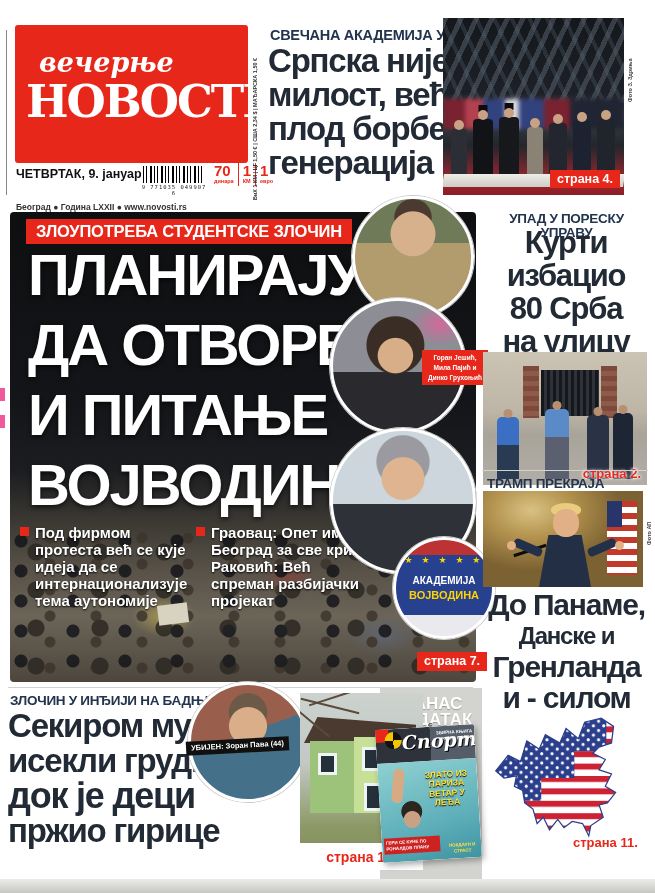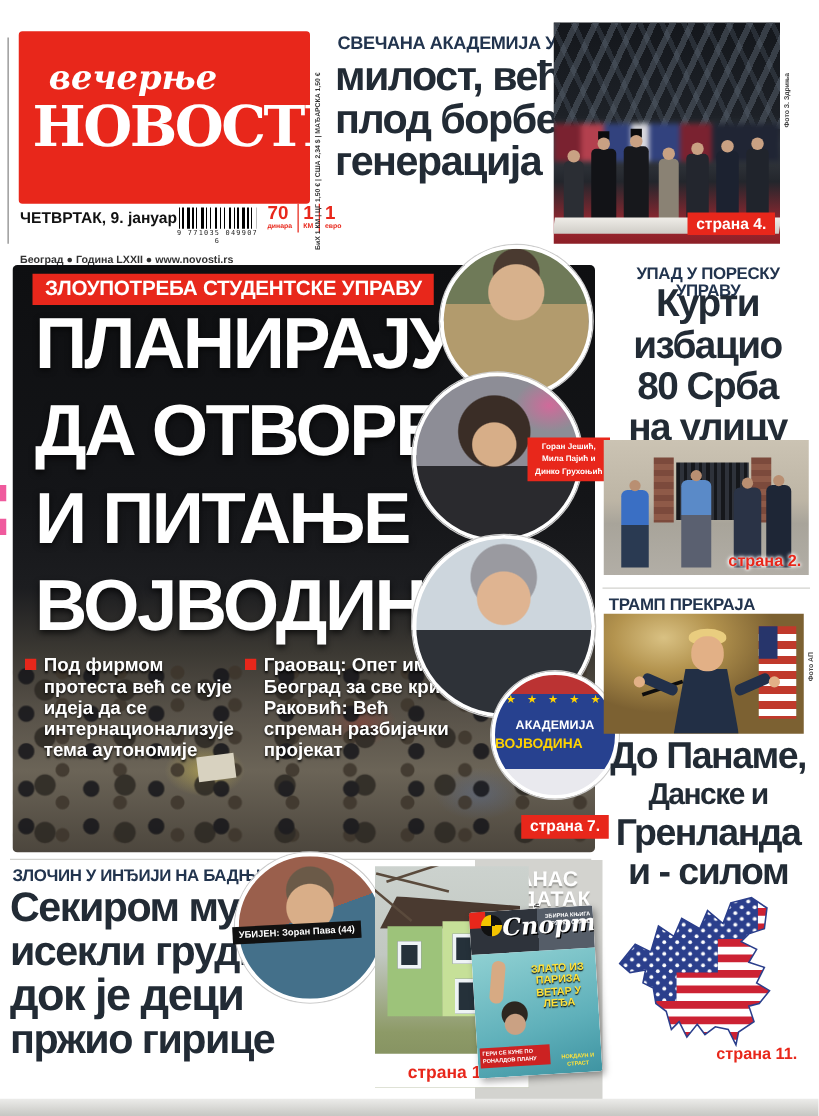--- a/index.html
+++ b/index.html
@@ -37,21 +37,21 @@
   .banja .truss{left:0;top:0;width:100%;height:48%;
      background:repeating-linear-gradient(115deg,rgba(90,100,112,.5) 0 5px,transparent 5px 14px),
                 repeating-linear-gradient(65deg,rgba(70,80,92,.4) 0 4px,transparent 4px 16px);}
   .banja .backdrop{left:0;top:46%;width:100%;height:17%;filter:blur(2px);
      background:linear-gradient(90deg,#7a2230 0 12%,#b3404e 12% 22%,#32427e 22% 34%,#d8d8de 34% 42%,#32427e 42% 56%,#7a2230 56% 70%,#202534 70% 100%);}
   .banja .drape{left:0;bottom:8px;width:100%;height:13px;background:linear-gradient(#efede8,#cfccc6);transform:skewX(-8deg);}
   .bfig{bottom:20px;border-radius:4px 4px 0 0;}
   .bfig::after{content:"";position:absolute;left:50%;top:-9px;transform:translateX(-50%);
      width:10px;height:10px;border-radius:50%;background:#c9a183;}
   .bhat{position:absolute;left:50%;top:-14px;transform:translateX(-50%);width:9px;height:7px;background:#0c0c0e;}
-  .kurti-ph{left:483px;top:352px;width:164px;height:108px;
+  .kurti-ph{left:483px;top:352px;width:164px;height:133px;
      background:linear-gradient(180deg,#cbc3b3 0%,#bdb5a5 45%,#a8a49a 62%,#b2aea6 100%);}
   .kurti-ph .grille{left:58px;top:18px;width:58px;height:46px;background:
      repeating-linear-gradient(90deg,#15171b 0 3px,#2e323a 3px 6px);}
   .kurti-ph .brick{top:14px;width:16px;height:52px;background:repeating-linear-gradient(#7c4a3c 0 5px,#8f5a48 5px 10px);}
   .kfig{bottom:6px;border-radius:5px 5px 0 0;}
   .kfig::after{content:"";position:absolute;left:50%;top:-8px;transform:translateX(-50%);
      width:9px;height:9px;border-radius:50%;background:#b98f72;}
   .trump-ph{left:483px;top:491px;width:160px;height:96px;
      background:radial-gradient(90px 60px at 30% 20%,#d9c183 0%,#b3934e 45%,#7c6132 100%);}
   .trump-ph .flag{right:6px;top:10px;width:30px;height:74px;
@@ -106,21 +106,21 @@
        radial-gradient(circle at 48% 34%,#3a2d26 0 26%,transparent 27%),
        radial-gradient(40px 30px at 82% 18%,#d06a9a,transparent 70%),
        linear-gradient(180deg,#8d8d96 0 55%,#2a2a2e 55% 100%);}
   .c3{left:330px;top:428px;width:140px;height:140px;
      background:radial-gradient(circle at 50% 34%,#dfb491 0 18%,transparent 19%),
        radial-gradient(circle at 50% 22%,#9a9aa0 0 20%,transparent 21%),
        linear-gradient(180deg,#cdd6dd 0 52%,#2e3238 52% 100%);}
   .vflag{left:393px;top:537px;width:96px;height:96px;background:linear-gradient(180deg,#b33 0 16%,#27418f 16% 78%,#e9e9ee 78% 100%);}
   .vflag .stars{left:0;top:16px;width:100%;text-align:center;color:#ffd200;font:400 9px/1 "DejaVu Sans",sans-serif;letter-spacing:3px;}
   .vflag .l1{left:0;top:36px;width:100%;text-align:center;color:#fff;font:800 10px/1 "Liberation Sans",sans-serif;}
-  .vflag .l2{left:0;top:50px;width:100%;text-align:left;color:#ffd200;font:800 11px/1 "Liberation Sans",sans-serif;}
+  .vflag .l2{left:0;top:50px;width:100%;text-align:center;color:#ffd200;font:800 11px/1 "Liberation Sans",sans-serif;}
   
   .supp-panel{left:380px;top:688px;width:102px;height:196px;background:#d3d3cf;}
   .supp-label{left:388px;top:696px;width:88px;text-align:center;color:#fff;
      font:800 17px/16px "Liberation Sans",sans-serif;text-shadow:0 1px 1px #9a9a96;}
   .mag{left:379px;top:727px;width:99px;height:133px;background:#fff;transform:rotate(-3.5deg);
      box-shadow:2px 3px 6px rgba(0,0,0,.35);overflow:hidden;border-radius:2px;}
   .mag .band{left:0;top:0;width:100%;height:34px;background:linear-gradient(90deg,#2e333b 0 55%,#555d68 55% 100%);}
   .mag .corner{left:0;top:0;width:13px;height:13px;background:#e8271b;}
   .mag .ball{left:9px;top:3px;width:17px;height:17px;border-radius:50%;
      background:conic-gradient(#111 0 25%,#f4c400 25% 50%,#111 50% 75%,#f4c400 75% 100%);}
@@ -173,20 +173,21 @@
     </div>
     <div class="cell">
       <div class="amt">1</div>
       <div class="unit">евро</div>
     </div>
   </div>
   <div class="abs vtext imprint">БиХ 1 КМ | ЦГ 1,50 € | США 2,34 $ | МАЂАРСКА 1,50 €</div>
 
   <div class="abs kicker" style="left:270px;top:28px;font-size:14.5px;">СВЕЧАНА АКАДЕМИЈА У БАЊАЛУЦИ</div>
   <div class="abs" style="left:268px;top:44px;">
+    <div class="hl">Српска није</div>
     <div class="hl">милост, већ</div>
     <div class="hl">плод борбе</div>
     <div class="hl">генерација</div>
   </div>
   <div class="abs photo banja">
     <div class="abs truss"></div>
     <div class="abs backdrop"></div>
     <div class="abs bfig" style="left:8px;width:16px;height:46px;background:#2b2e34;"></div>
     <div class="abs bfig" style="left:30px;width:20px;height:56px;background:#121317;">
         <div class="bhat"></div>
@@ -200,21 +201,21 @@
     <div class="abs bfig" style="left:154px;width:18px;height:56px;background:#20242c;"></div>
     <div class="abs drape"></div>
     <div class="abs pg-box" style="right:4px;bottom:7px;">страна 4.</div>
   </div>
   <div class="abs vtext credit" style="left:627px;top:22px;height:80px;">Фото З. Здриња</div>
 
   <div class="abs photo main-block">
     <div class="abs crowd"></div>
     <div class="abs sign"></div>
   </div>
-  <div class="abs main-kicker">ЗЛОУПОТРЕБА СТУДЕНТСКЕ УПРАВУ</div>
+  <div class="abs main-kicker">ЗЛОУПОТРЕБА СТУДЕНТСКЕ ЗЛОЧИН</div>
   <div class="abs main-hl">
     <div>ПЛАНИРАЈУ</div>
     <div>ДА ОТВОРЕ</div>
     <div>И ПИТАЊЕ</div>
     <div>ВОЈВОДИНЕ</div>
   </div>
   <div class="abs bullet" style="left:20px;top:524px;width:172px;">
     <span class="sq"></span>
     <span>Под фирмом протеста већ се кује идеја да се интернационализује тема аутономије</span>
   </div>

